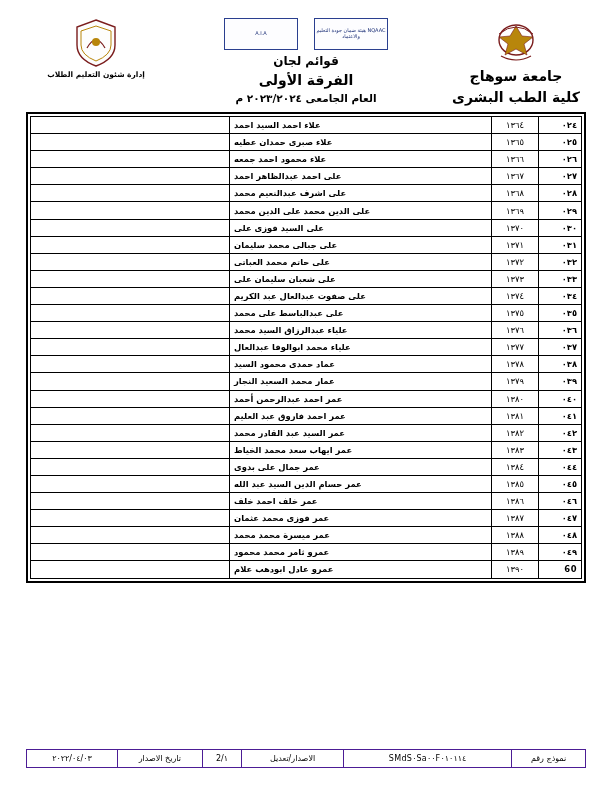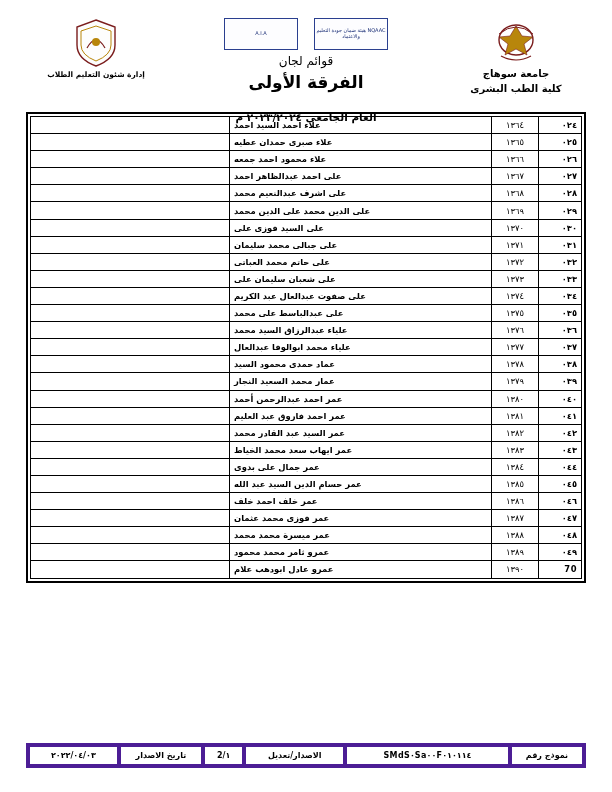--- a/index.html
+++ b/index.html
@@ -43,41 +43,41 @@
     flex-direction: column;
     align-items: center;
   }
   .hdr-side-label {
     font-size: 7.5px;
     font-weight: bold;
     margin-top: 2px;
     line-height: 1.35;
   }
   .univ-label {
-    font-size: 10px;
+    font-size: 14px;
     font-weight: bold;
     line-height: 1.4;
     margin-top: 1px;
   }
   .title-main {
     font-size: 12px;
-    font-weight: normal;
+    font-weight: bold;
     line-height: 1.45;
     margin-top: 2px;
   }
   .title-sub {
-    font-size: 17px;
+    font-size: 14px;
     font-weight: bold;
     line-height: 1.45;
   }
   .title-year {
     font-size: 10.5px;
     font-weight: bold;
     line-height: 1.5;
-    margin-top: 15px;
+    margin-top: 0;
   }
 
   
   .logo-right-wrap { width: 82px; height: 48px; }
   .logo-left-wrap { width: 46px; height: 50px; }
   .center-logos {
     display: flex;
     flex-direction: row;
     gap: 16px;
     align-items: center;
@@ -145,24 +145,24 @@
     bottom: 24px;
     right: 26px;
     left: 26px;
   }
   table.foot {
     width: 100%;
     border-collapse: collapse;
     table-layout: fixed;
   }
   table.foot td {
-    border: 4px solid #4c1d95;
+    border: 1px solid #4c1d95;
     height: 17px;
     font-size: 8px;
-    font-weight: bold;
+    font-weight: normal;
     text-align: center;
     vertical-align: middle;
     padding: 0 3px;
     white-space: nowrap;
     overflow: hidden;
   }
   .f-num { width: 62px; }
   .f-code { width: 150px; letter-spacing: 0.3px; }
   .f-edit { width: 88px; }
   .f-ver { width: 30px; }
@@ -365,21 +365,21 @@
           <td class="c-name">عمر ميسرة محمد محمد</td>
           <td class="c-blank"></td>
         </tr>
         <tr>
           <td class="c-seq">٠٤٩</td>
           <td class="c-code">١٣٨٩</td>
           <td class="c-name">عمرو ثامر محمد محمود</td>
           <td class="c-blank"></td>
         </tr>
         <tr>
-          <td class="c-seq">70</td>
+          <td class="c-seq">60</td>
           <td class="c-code">١٣٩٠</td>
           <td class="c-name">عمرو عادل ابودهب علام</td>
           <td class="c-blank"></td>
         </tr>
       </tbody>
     </table>
   </div>
 
   <div class="footer">
     <table class="foot">

